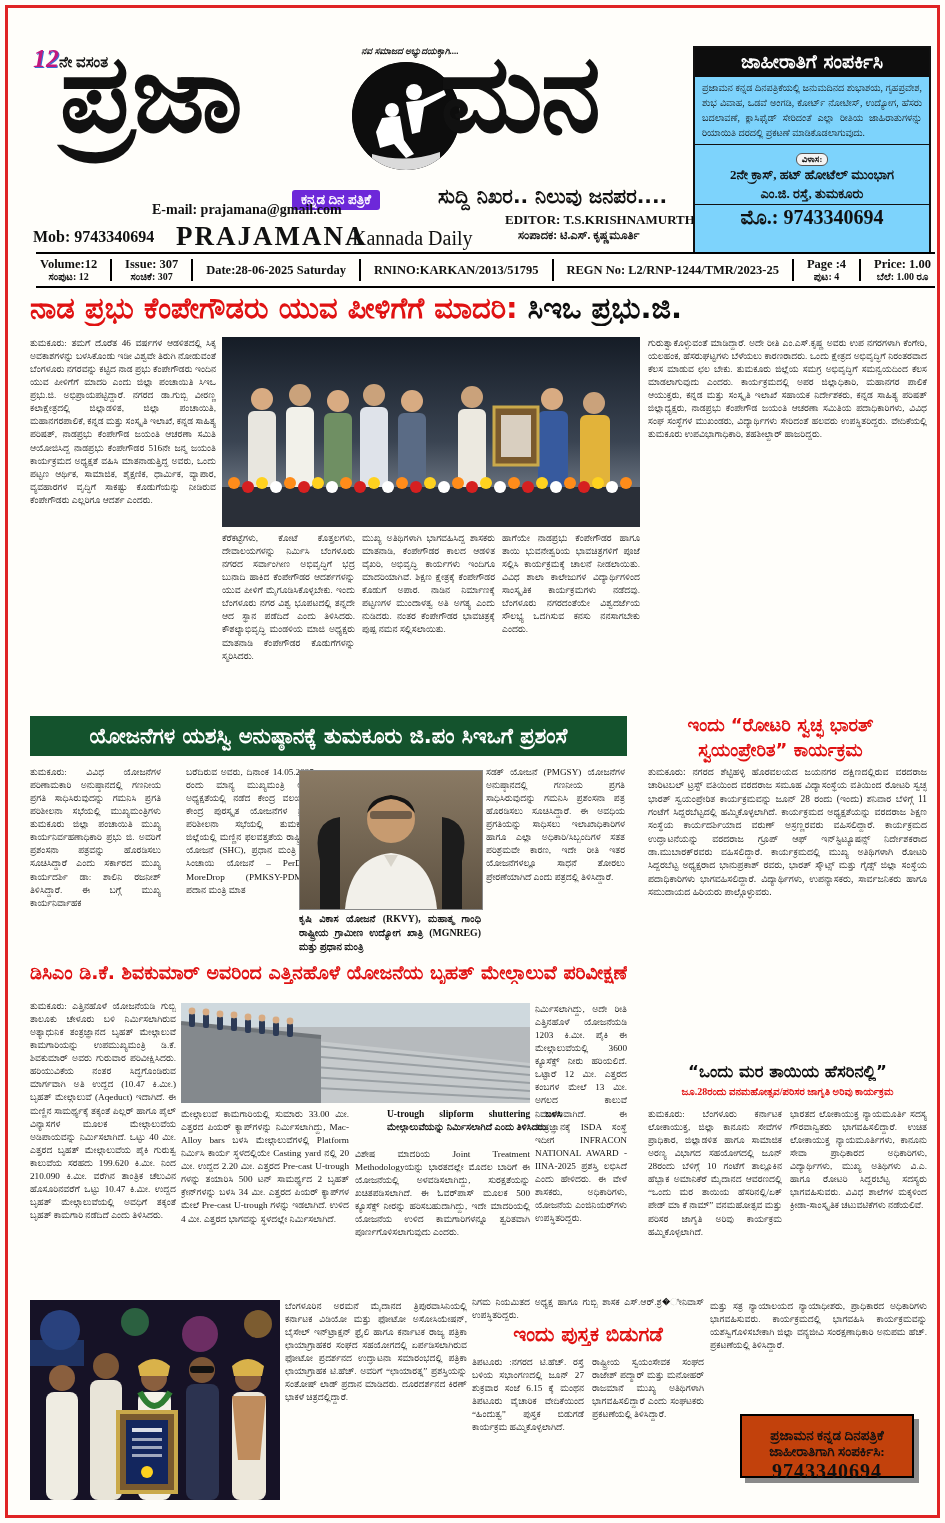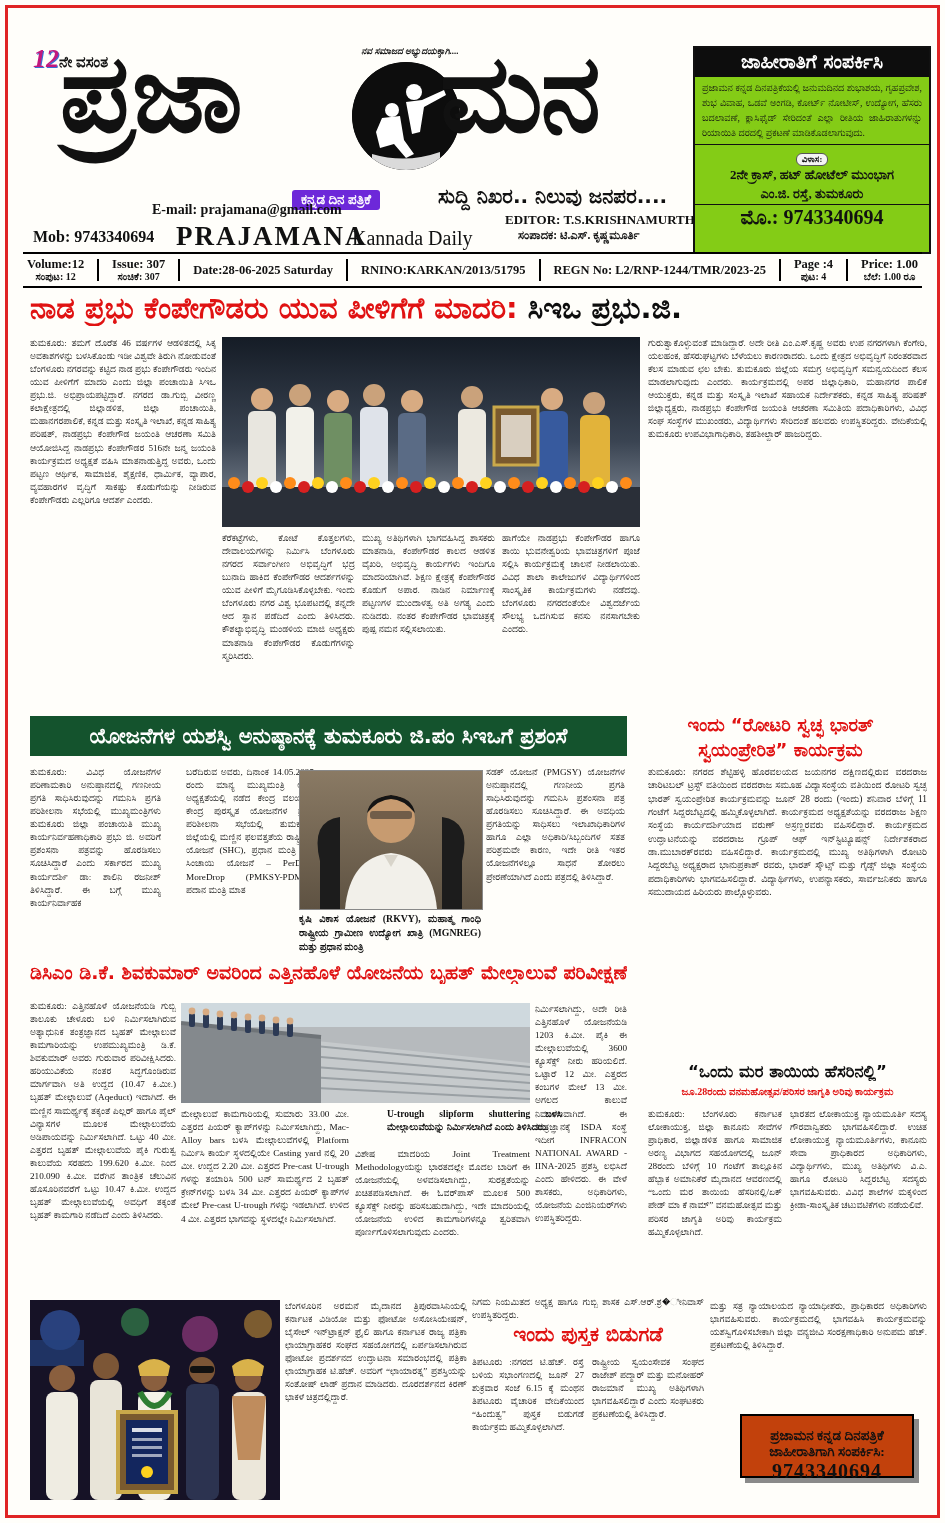--- a/index.html
+++ b/index.html
@@ -16,30 +16,30 @@
   .logo-arc{left:330px;top:46px;width:160px;font-size:9px;font-style:italic;text-align:center;font-weight:bold;}
   .badge{left:292px;top:190px;background:#6d28d9;color:#fff;font-weight:bold;font-size:13.5px;padding:2px 9px;border-radius:3px;}
   .tagline{left:438px;top:184px;font-family:"DejaVu Sans","Liberation Sans",sans-serif;font-weight:900;font-size:20px;}
   .email{left:152px;top:202px;font-weight:bold;font-size:14px;}
   .mob{left:33px;top:228px;font-weight:bold;font-size:16px;}
   .eng-title{left:176px;top:221px;font-weight:bold;font-size:27px;letter-spacing:2px;}
   .eng-sub{left:352px;top:227px;font-size:20px;}
   .editor-en{left:505px;top:212px;font-weight:bold;font-size:13px;}
   .editor-kn{left:518px;top:229px;font-weight:bold;font-size:11.5px;}
   
-  .adbox{left:693px;top:46px;width:234px;height:204px;border:2.5px solid #111;background:#84cc16;}
+  .adbox{left:693px;top:46px;width:234px;height:204px;border:2.5px solid #111;background:#7dd3fc;}
   .adbox-title{background:#0d0d0d;color:#fff;text-align:center;font-weight:900;font-size:19px;
                font-family:"DejaVu Sans","Liberation Sans",sans-serif;padding:2px 0 4px;}
   .adbox-body{padding:4px 7px;font-size:9.6px;line-height:1.55;text-align:justify;}
   .adbox-addr{border-top:1.5px solid #111;text-align:center;padding-top:3px;}
   .addr-label{display:inline-block;border:1px solid #555;border-radius:6px;font-size:8.5px;font-weight:bold;padding:0 5px;background:#f4f4f4;}
   .addr-line{font-weight:bold;font-size:13px;line-height:1.45;}
   .adbox-phone{border-top:1.5px solid #111;text-align:center;font-weight:900;font-size:20px;padding:1px 0;}
   
-  .infobar{left:23px;top:252px;width:899px;height:36px;border-top:2px solid #000;border-bottom:2px solid #000;
+  .infobar{left:36px;top:252px;width:899px;height:36px;border-top:2px solid #000;border-bottom:2px solid #000;
            display:flex;align-items:center;justify-content:space-between;padding:0 4px;box-sizing:border-box;}
   .cell{text-align:center;line-height:1.15;}
   .cell .en{font-weight:bold;font-size:12.5px;}
   .cell .kn{font-weight:bold;font-size:10px;}
   .sep{width:2px;height:22px;background:#000;}
   
   .headline1{left:30px;top:291px;width:897px;font-family:"DejaVu Sans","Liberation Sans",sans-serif;
              font-weight:900;font-size:29px;white-space:nowrap;overflow:hidden;}
   .hl-red{color:#e01212;} .hl-black{color:#0d0d0d;}
   .bluebar{left:30px;top:716px;width:597px;height:40px;background:#14532d;color:#fff;text-align:center;

